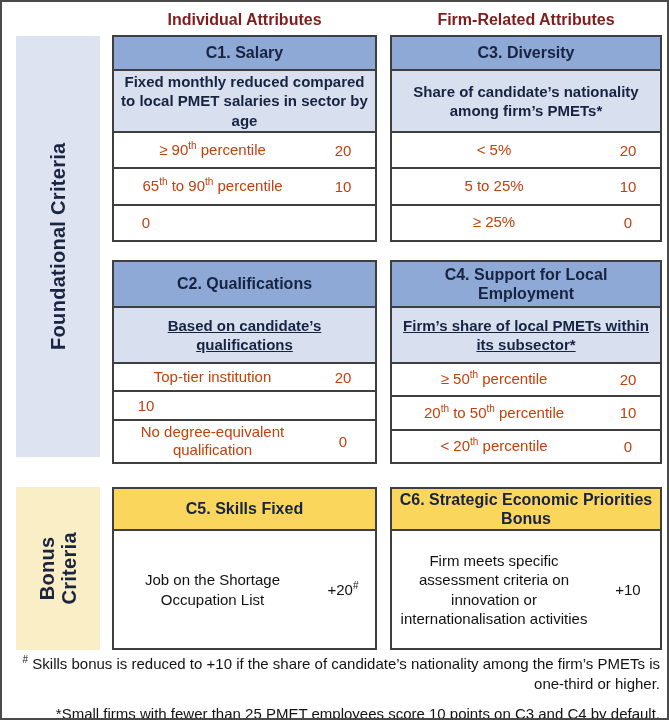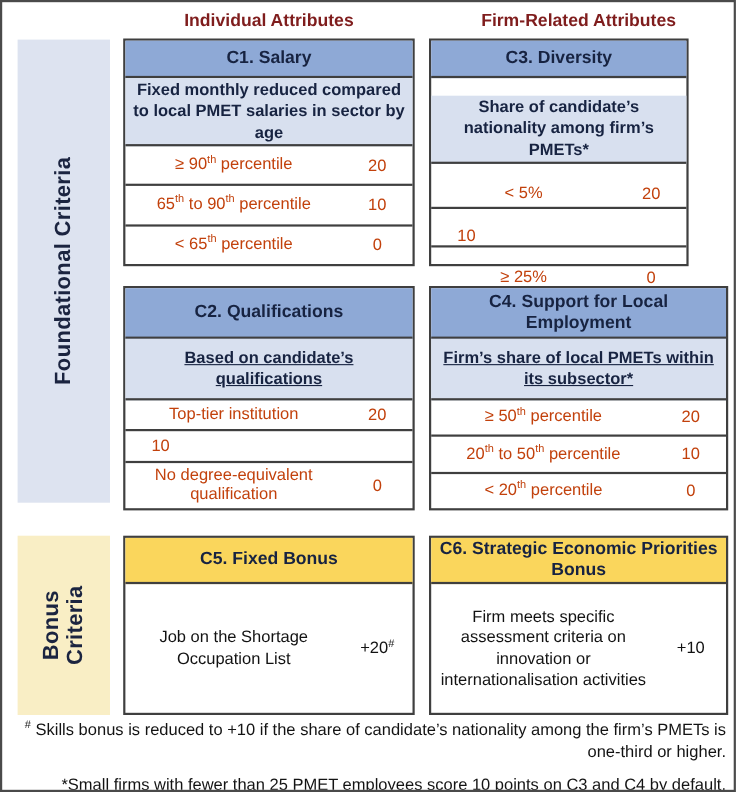--- a/index.html
+++ b/index.html
@@ -22,21 +22,21 @@
   .vtext {
     transform:rotate(-90deg); white-space:nowrap; text-align:center;
     font-weight:bold; font-size:20px; color:#1b2440; line-height:1.12; letter-spacing:0.3px;
   }
 
   .tbl {
     position:absolute; border:2px solid #3f3f3f; background:#ffffff;
     box-sizing:border-box; display:flex; flex-direction:column;
   }
   .t-c1 { left:110px; top:33px;  width:265px; height:207px; }
-  .t-c3 { left:388px; top:33px;  width:236px; height:207px;gap:16px; }
+  .t-c3 { left:388px; top:33px;  width:272px; height:207px; }
   .t-c2 { left:110px; top:258px; width:265px; height:204px; }
   .t-c4 { left:388px; top:258px; width:272px; height:204px; }
   .t-c5 { left:110px; top:485px; width:265px; height:163px; }
   .t-c6 { left:388px; top:485px; width:272px; height:163px; }
 
   .th {
     flex:none; background:#8ea9d6; border-bottom:2px solid #3f3f3f;
     display:flex; align-items:center; justify-content:center;
     font-size:16px; font-weight:bold; color:#172341; text-align:center;
     line-height:1.2; padding:0 6px;
@@ -93,33 +93,33 @@
     <div class="desc d62">Fixed monthly reduced compared to local PMET salaries in sector by age</div>
     <div class="row">
       <div class="lbl"><span>≥ 90</span><sup>th</sup><span> percentile</span></div>
       <div class="val">20</div>
     </div>
     <div class="row">
       <div class="lbl"><span>65</span><sup>th</sup><span> to 90</span><sup>th</sup><span> percentile</span></div>
       <div class="val">10</div>
     </div>
     <div class="row">
-      <div class="lbl"><span>&lt; 65</span><sup>th</sup><span> percentile</span></div>
       <div class="val">0</div>
     </div>
   </div>
 
   <div class="tbl t-c3">
     <div class="th h32">C3. Diversity</div>
     <div class="desc d62">Share of candidate’s nationality among firm’s PMETs*</div>
     <div class="row">
       <div class="lbl">&lt; 5%</div>
       <div class="val">20</div>
     </div>
     <div class="row">
+      <div class="lbl">5 to 25%</div>
       <div class="val">10</div>
     </div>
     <div class="row">
       <div class="lbl">≥ 25%</div>
       <div class="val">0</div>
     </div>
   </div>
 
   <div class="tbl t-c2">
     <div class="th h44">C2. Qualifications</div>
@@ -148,21 +148,21 @@
       <div class="lbl"><span>20</span><sup>th</sup><span> to 50</span><sup>th</sup><span> percentile</span></div>
       <div class="val">10</div>
     </div>
     <div class="row">
       <div class="lbl"><span>&lt; 20</span><sup>th</sup><span> percentile</span></div>
       <div class="val">0</div>
     </div>
   </div>
 
   <div class="tbl t-c5">
-    <div class="th th-yellow h40">C5. Fixed Bonus</div>
+    <div class="th th-yellow h40">C5. Skills Fixed</div>
     <div class="bonus-body">
       <div class="bonus-lbl">
           <span>Job on the Shortage Occupation List</span>
         </div>
       <div class="val"><span>+20</span><sup>#</sup></div>
     </div>
   </div>
 
   <div class="tbl t-c6">
     <div class="th th-yellow h40">C6. Strategic Economic Priorities Bonus</div>

